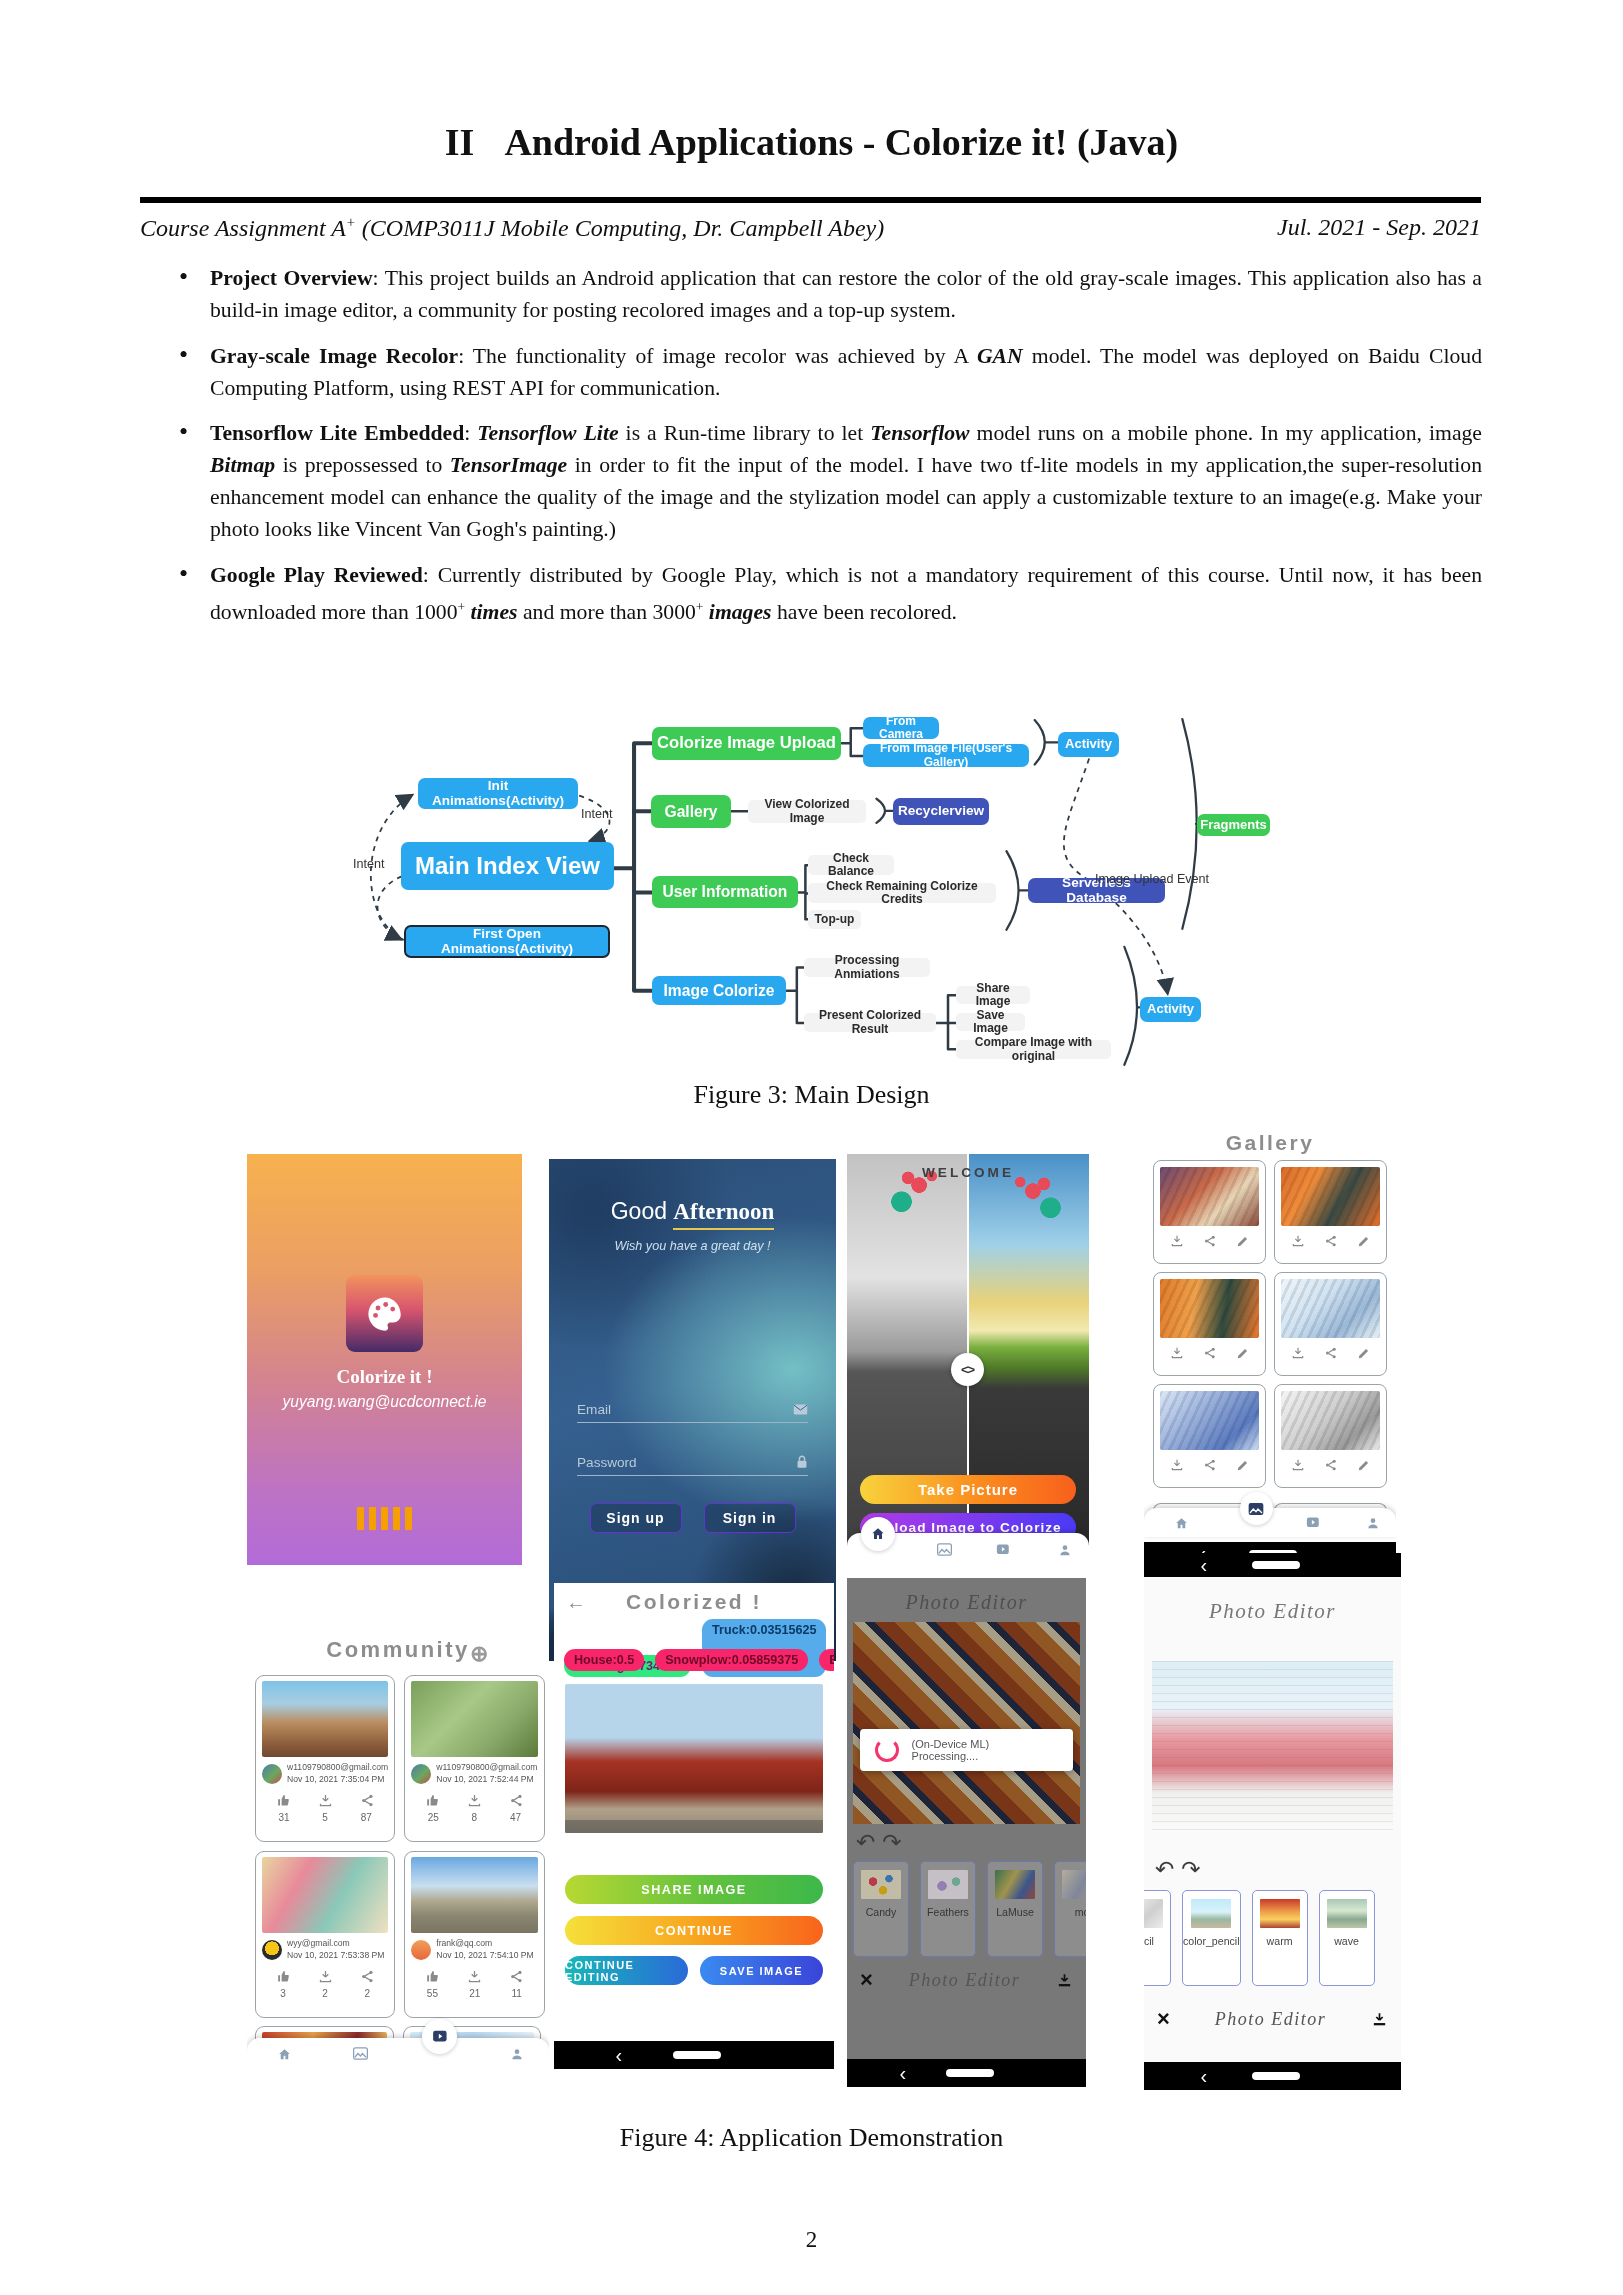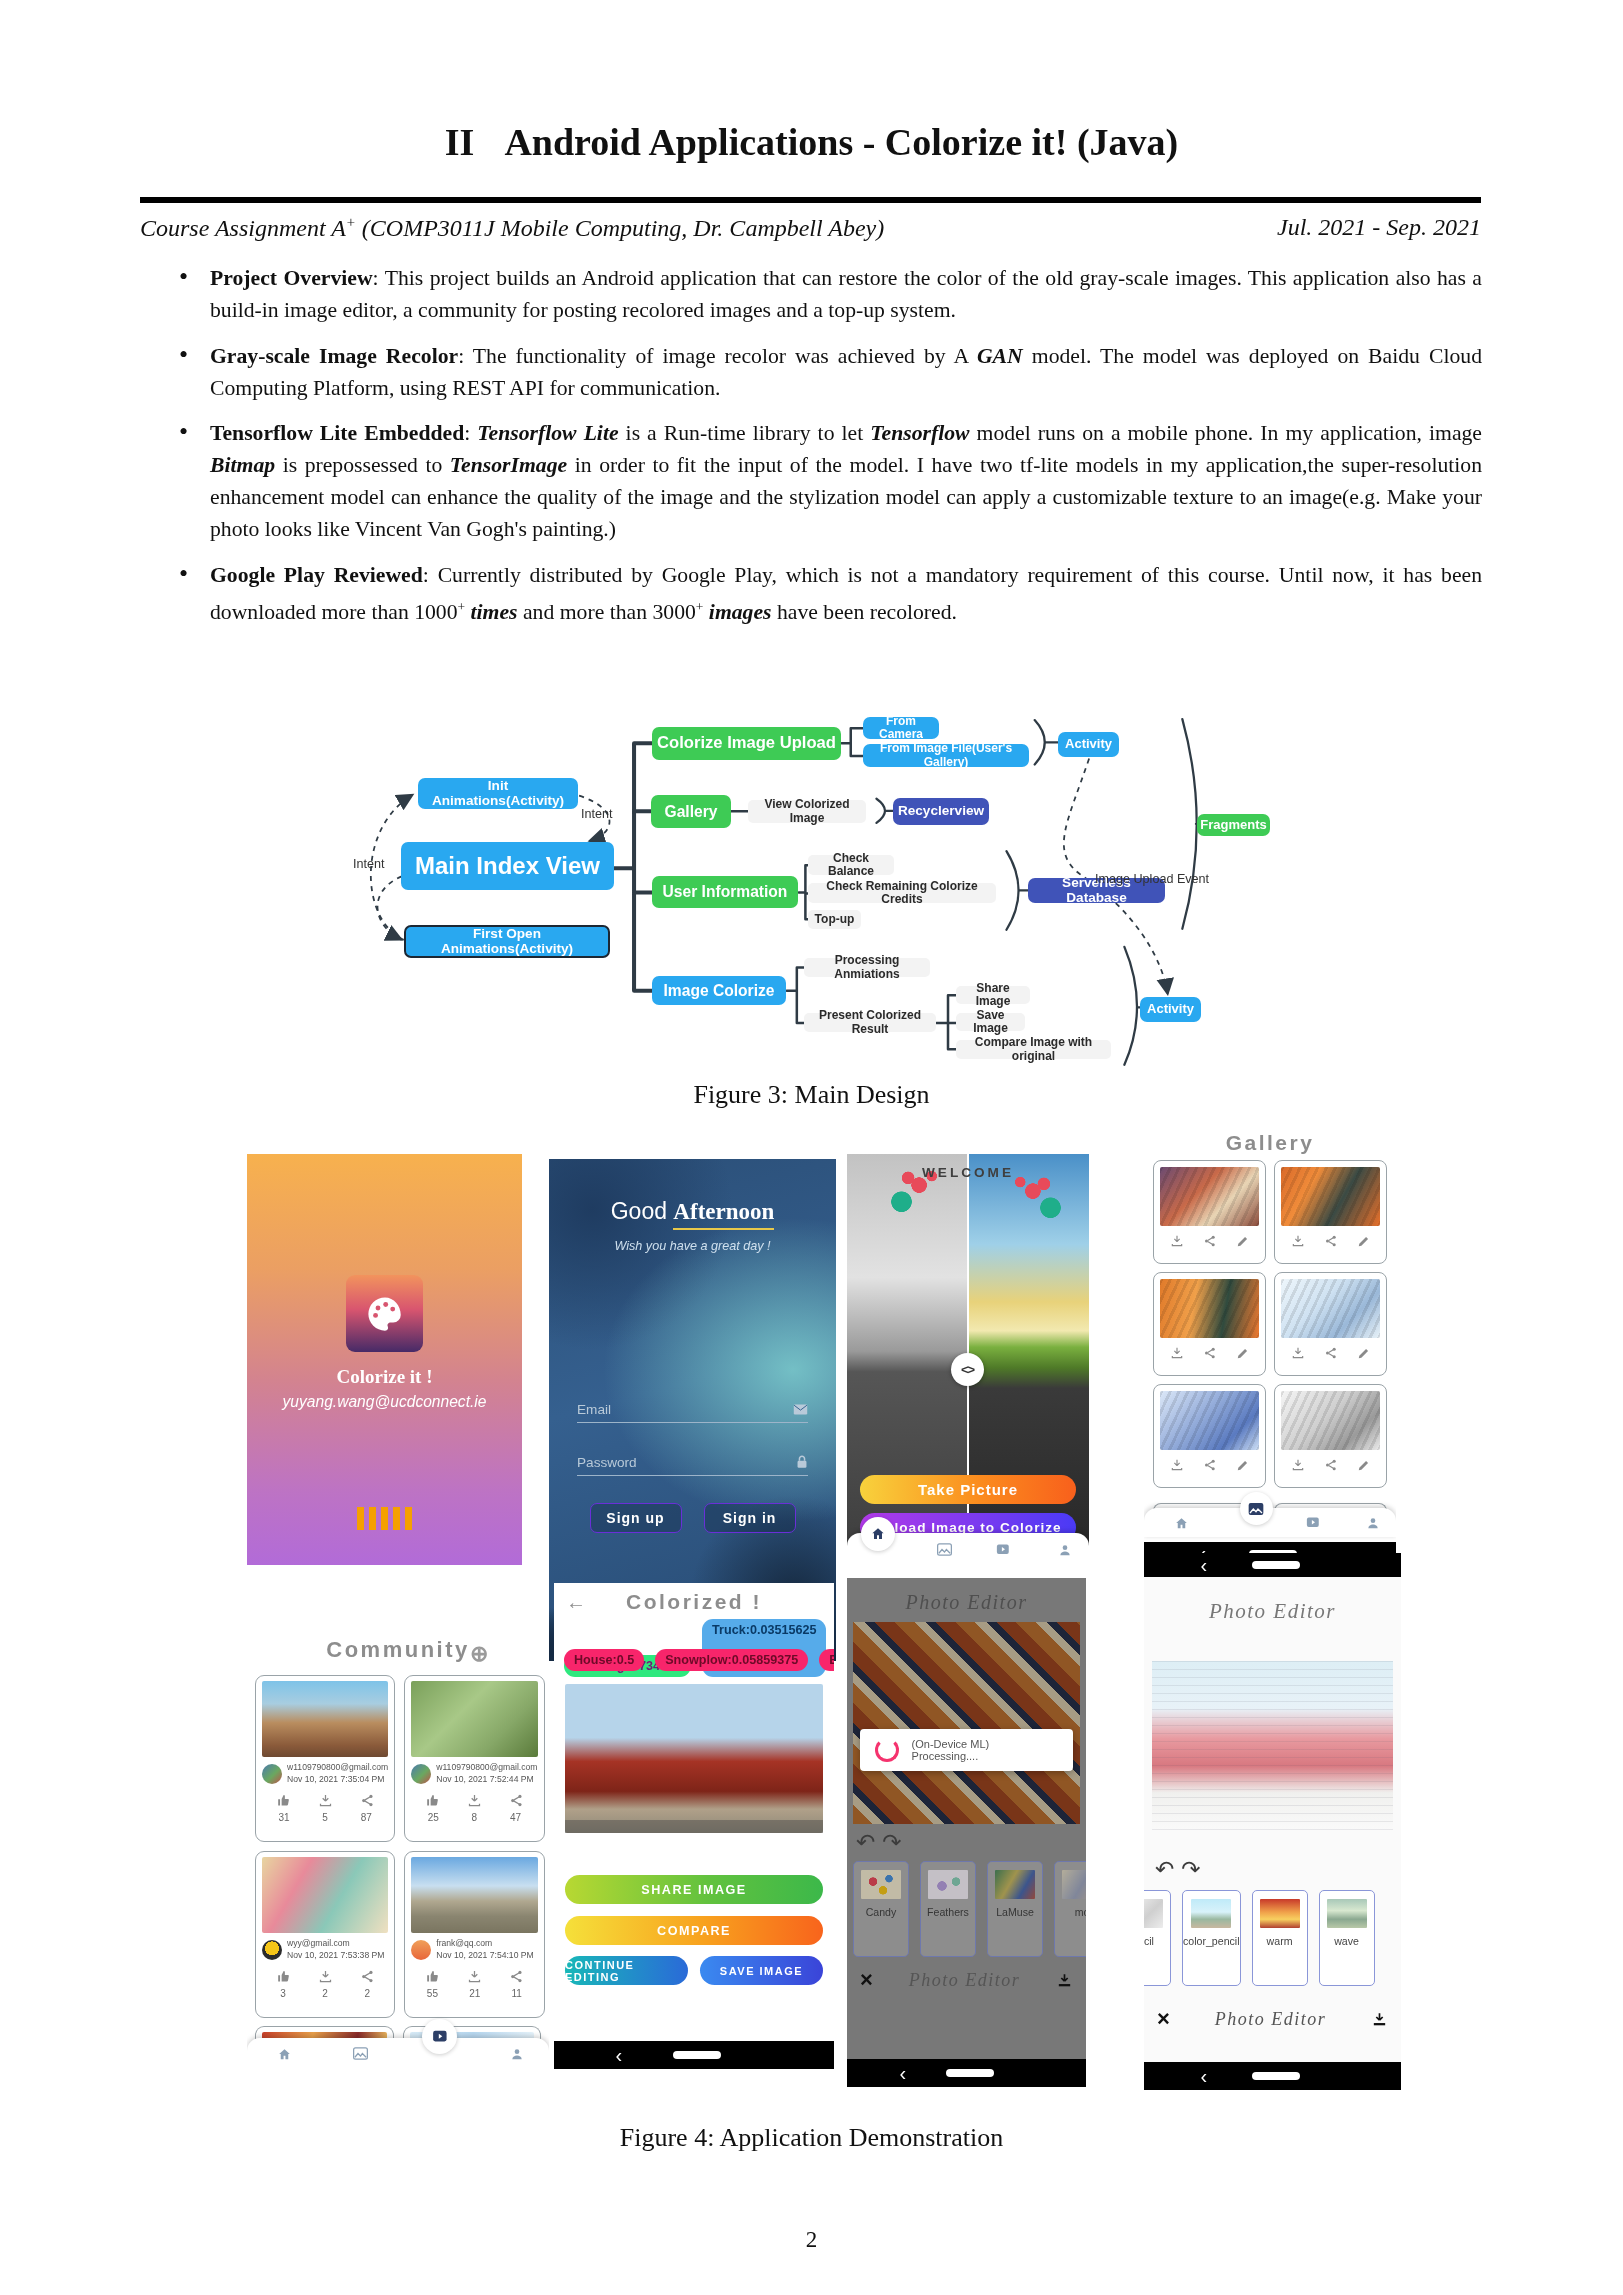--- a/index.html
+++ b/index.html
@@ -714,21 +714,21 @@
       <span class="chip blue">Truck:0.03515625</span>
 
     </div>
     <div class="chiprow r2">
       <span class="chip pink">House:0.5</span>
       <span class="chip pink">Snowplow:0.05859375</span>
       <span class="chip pink">Bri</span>
     </div>
     <div class="photo"></div>
     <div class="gbtn share">SHARE IMAGE</div>
-    <div class="gbtn compare">COMPARE</div>
+    <div class="gbtn compare">CONTINUE</div>
     <div class="gbtn cont">CONTINUE EDITING</div>
     <div class="gbtn save">SAVE IMAGE</div>
     <div class="androidbar">
       <span class="chev">‹</span>
       <span class="pill"></span>
         <span class="spacer"></span>
     </div>
   </div>
 
   <div class="phone" id="phone7">

